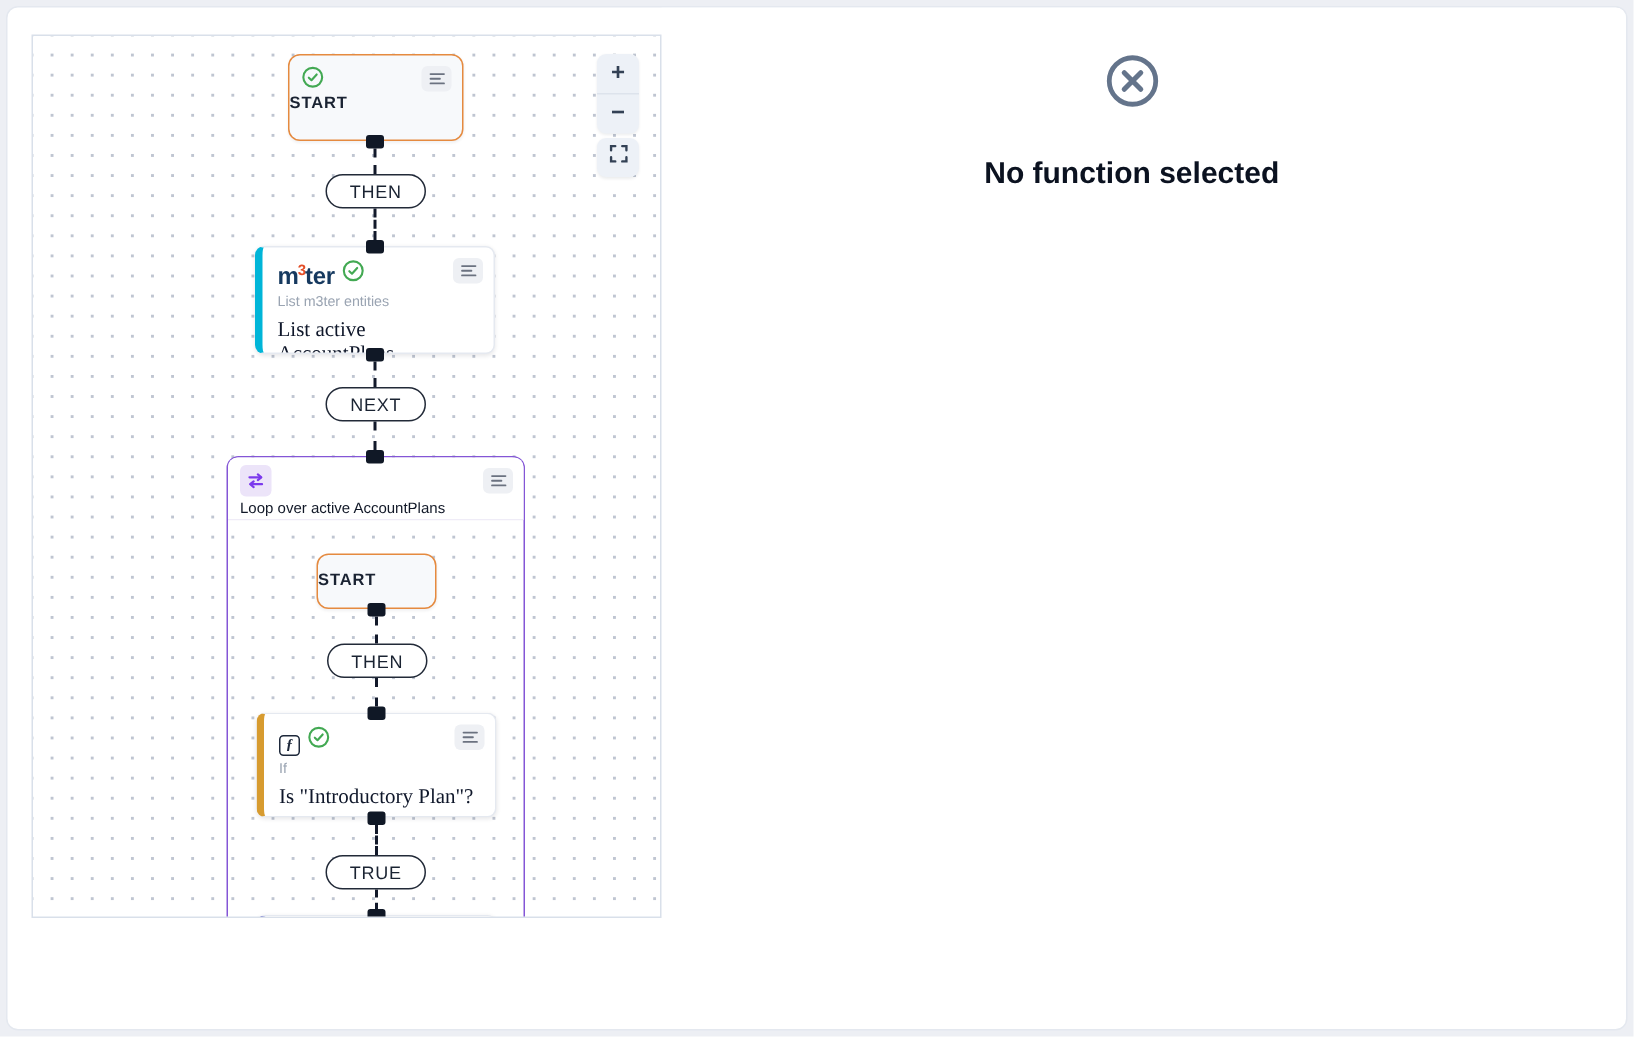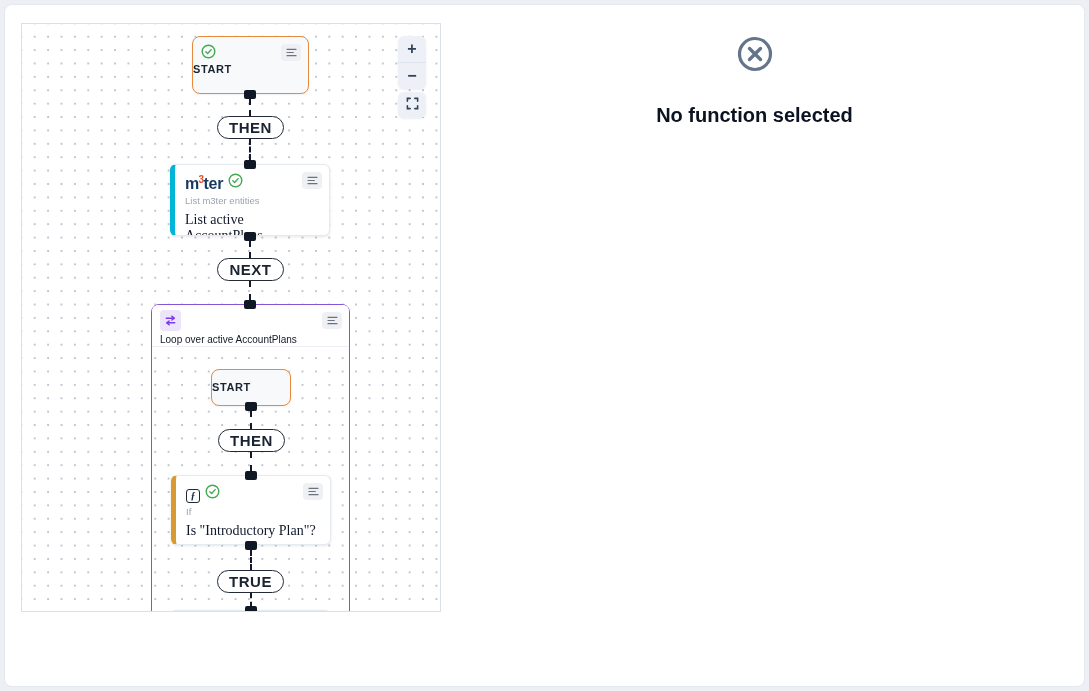--- a/index.html
+++ b/index.html
@@ -50,21 +50,21 @@
   }
   .start-label {
     position:absolute; left:0; right:0; text-align:left;
     font-size:11px; font-weight:700; letter-spacing:.6px; color:#1a2332;
   }
   .port { width:12px; height:9px; background:#101826; border-radius:2px; z-index:2; }
   .dash { width:0; border-left:2px dashed #12192a; }
   .pill {
     background:#ffffff; border:1.6px solid #222a38; border-radius:12px;
     display:flex; align-items:center; justify-content:center;
-    font-size:15px; font-weight:700; letter-spacing:.5px; color:#1a2332; z-index:3;
+    font-size:12px; font-weight:400; letter-spacing:.5px; color:#1a2332; z-index:3;
   }
   .func-card {
     background:#ffffff; border:1px solid #e5e9f0; border-radius:6px;
     box-shadow:0 1px 3px rgba(15,23,42,.10); padding:8px 10px; overflow:hidden;
   }
   .accent-cyan  { border-left:5px solid #00b5d8; }
   .accent-amber { border-left:5px solid #d79b2f; }
   .accent-indigo{ border-left:5px solid #4c51bf; }
   .card-toprow { display:flex; align-items:flex-end; gap:5px; }
   .logs-btn {

